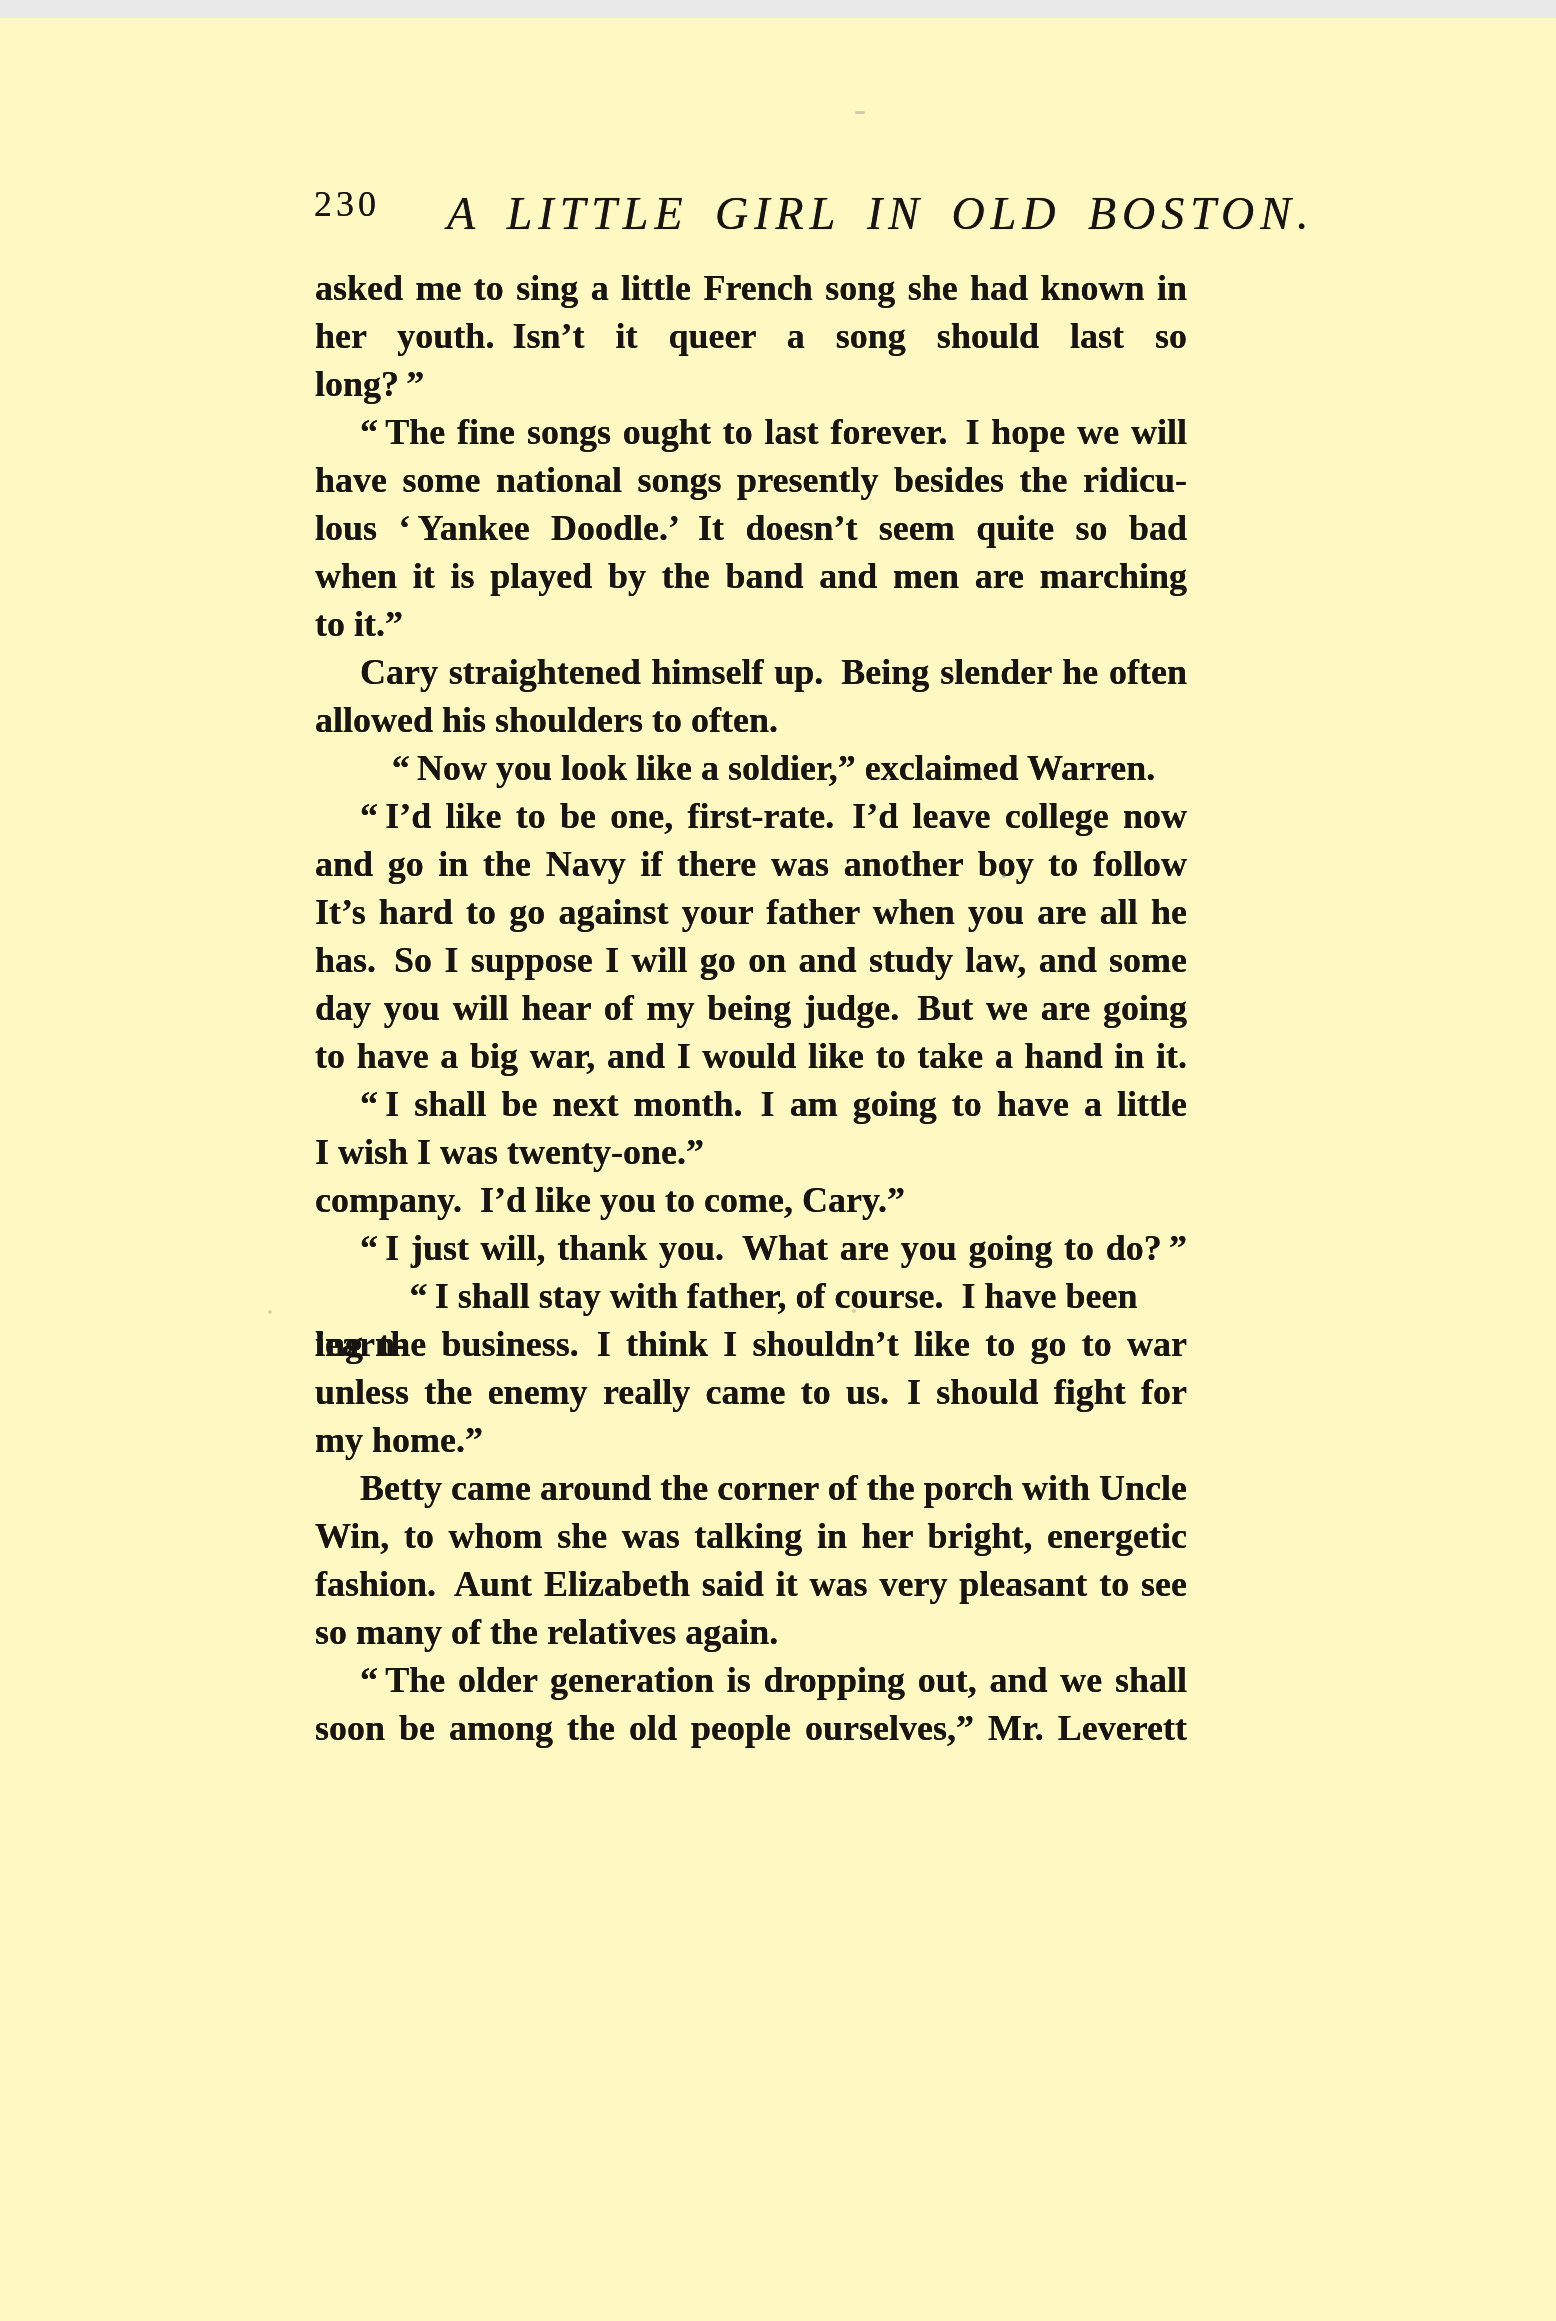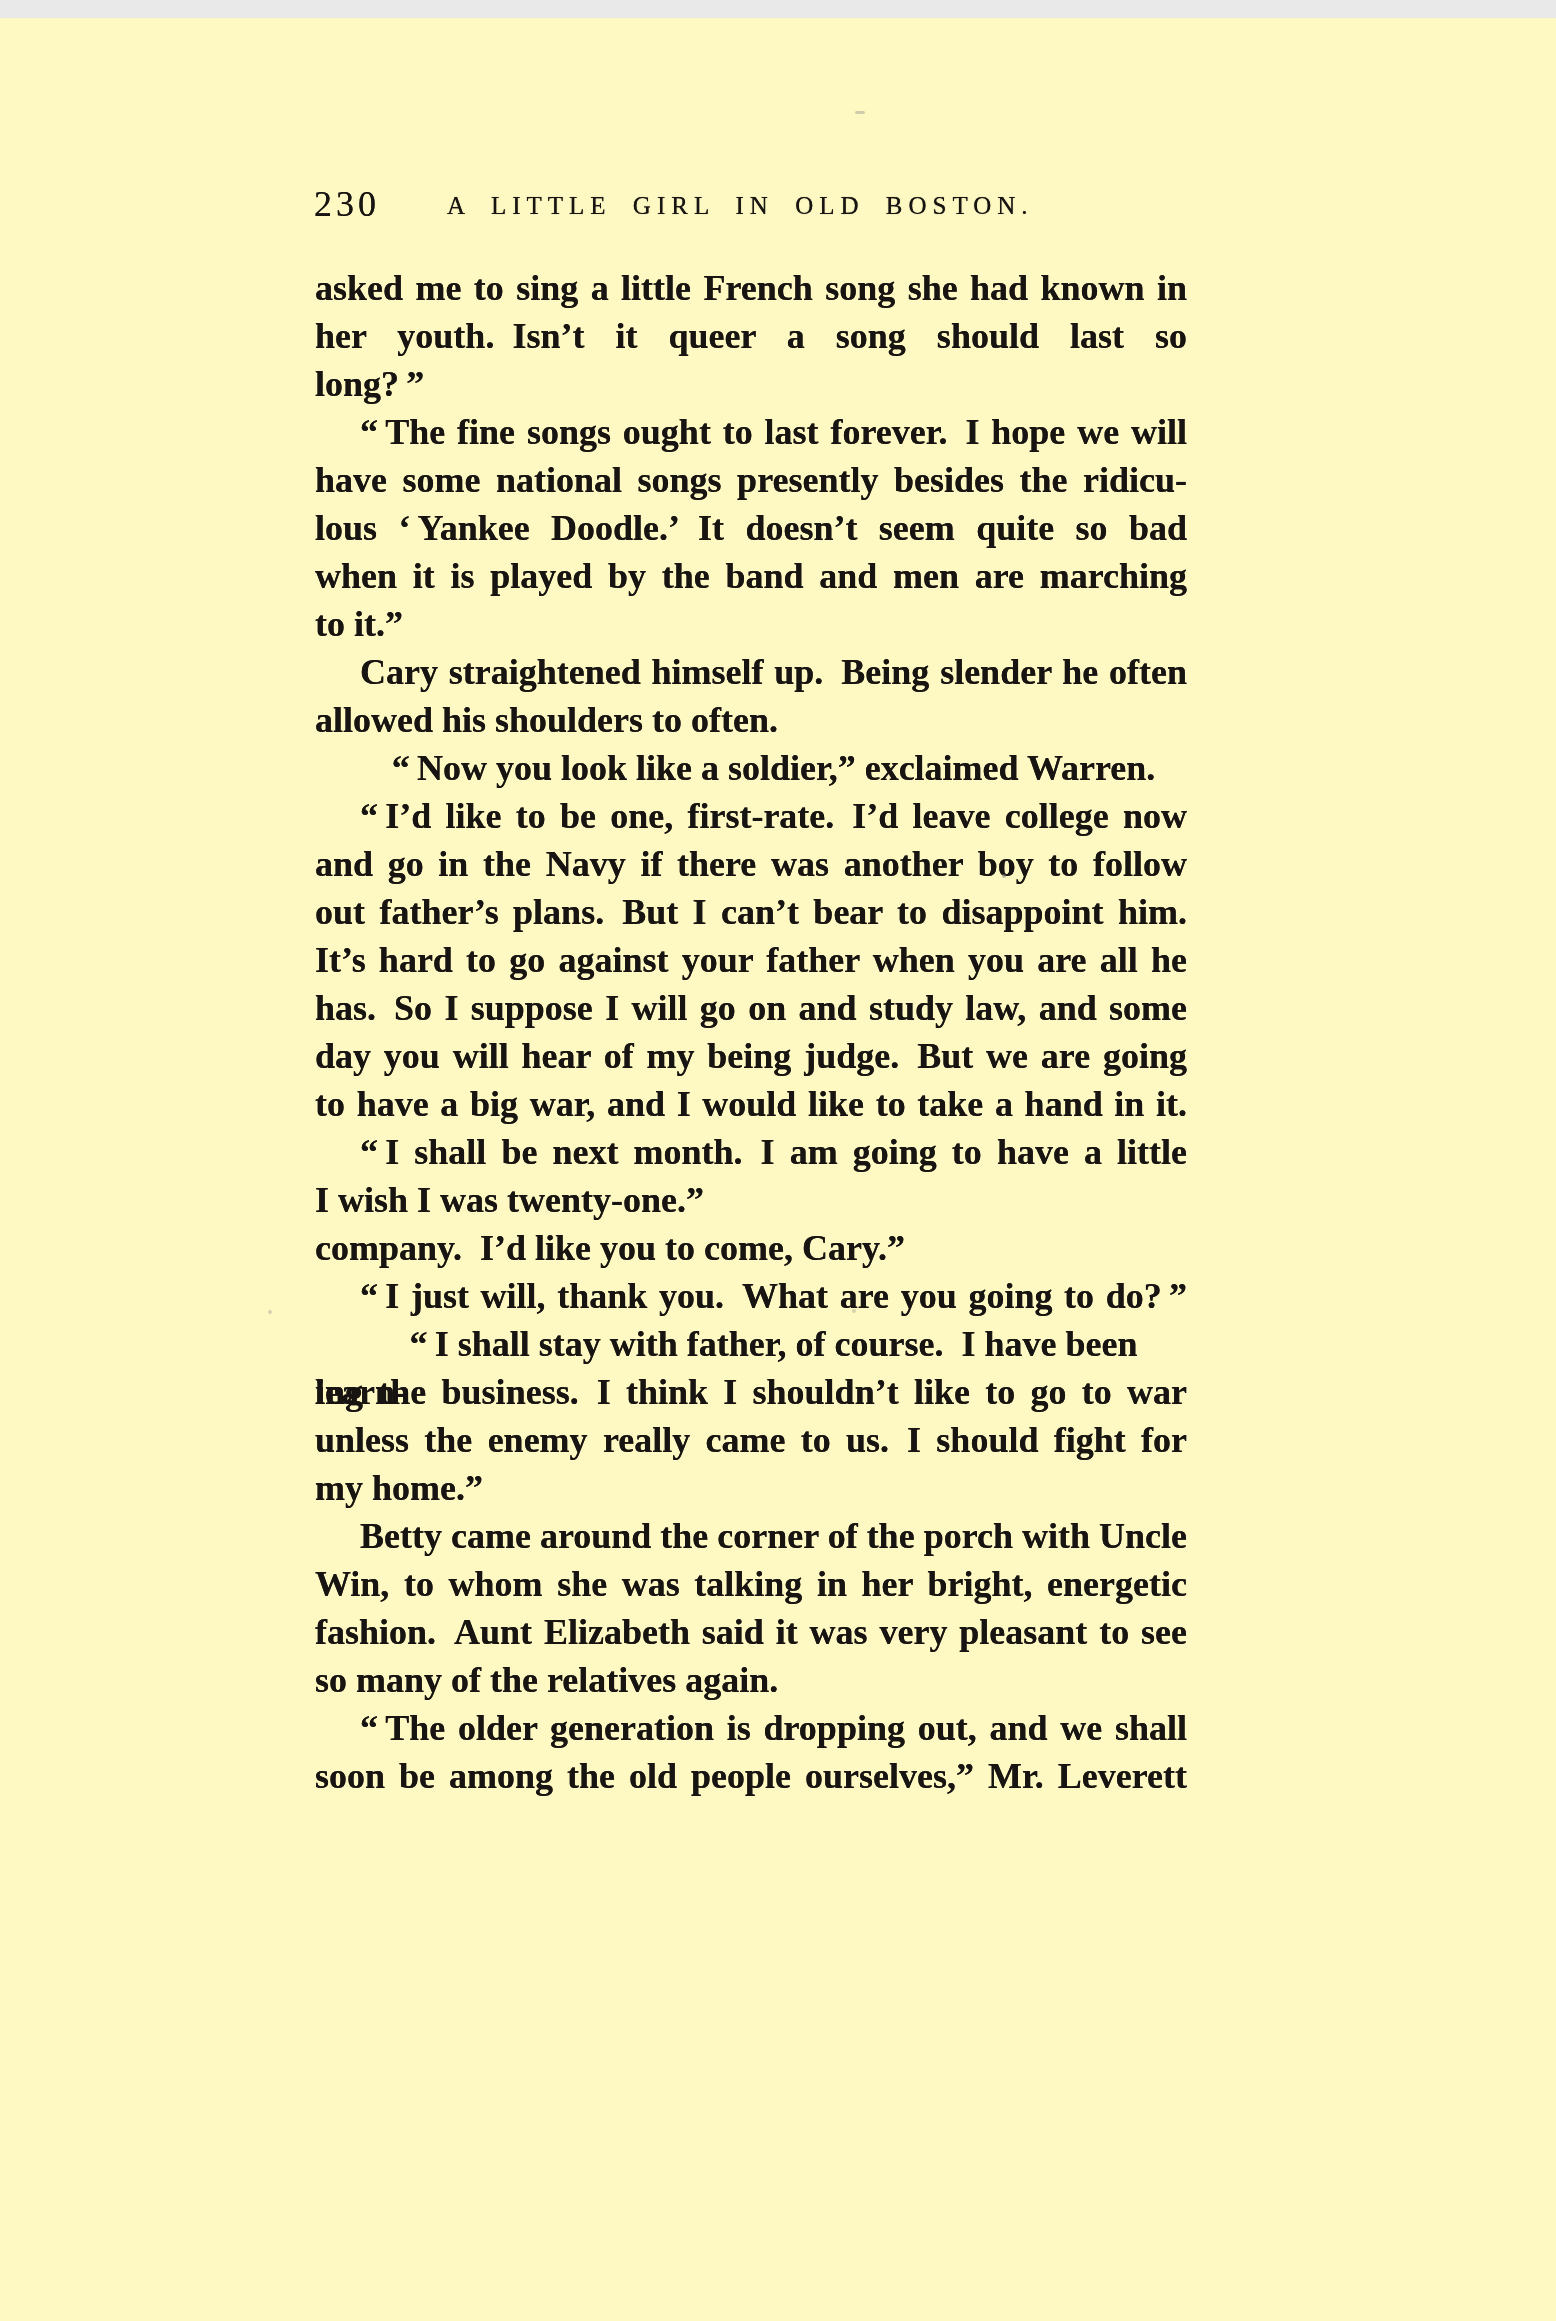--- a/index.html
+++ b/index.html
@@ -19,27 +19,28 @@
     left: 314px;
     top: 164px;
     font-size: 36px;
     letter-spacing: 4px;
     line-height: 44px;
     text-shadow: 0 0 0.6px rgba(23,20,18,0.9);
   }
   .running-title {
     position: absolute;
     left: 447px;
-    top: 166px;
-    font-size: 25px;
+    top: 174px;
+    font-size: 46px;
     letter-spacing: 6px;
     word-spacing: 9px;
     line-height: 44px;
     white-space: nowrap;
     text-shadow: 0 0 0.7px rgba(23,20,18,0.9);
+    font-style: italic;
   }
   .text-block {
     position: absolute;
     left: 315px;
     top: 246px;
     width: 872px;
   }
   .ln {
     height: 48px;
     line-height: 48px;
@@ -81,21 +82,20 @@
     <div class="ln j in">“ The fine songs ought to last forever. I hope we will</div>
     <div class="ln j">have some national songs presently besides the ridicu-</div>
     <div class="ln j">lous ‘ Yankee Doodle.’ It doesn’t seem quite so bad</div>
     <div class="ln j">when it is played by the band and men are marching</div>
     <div class="ln">to it.”</div>
     <div class="ln j in">Cary straightened himself up. Being slender he often</div>
     <div class="ln">allowed his shoulders to often.</div>
     <div class="ln in">“ Now you look like a soldier,” exclaimed Warren.</div>
     <div class="ln j in">“ I’d like to be one, first-rate. I’d leave college now</div>
     <div class="ln j">and go in the Navy if there was another boy to follow</div>
-    <div class="ln j">out father’s plans. But I can’t bear to disappoint him.</div>
     <div class="ln j">It’s hard to go against your father when you are all he</div>
     <div class="ln j">has. So I suppose I will go on and study law, and some</div>
     <div class="ln j">day you will hear of my being judge. But we are going</div>
     <div class="ln j">to have a big war, and I would like to take a hand in it.</div>
     <div class="ln j in">“ I shall be next month. I am going to have a little</div>
     <div class="ln">I wish I was twenty-one.”</div>
     <div class="ln">company. I’d like you to come, Cary.”</div>
     <div class="ln j in">“ I just will, thank you. What are you going to do? ”</div>
     <div class="ln j in">“ I shall stay with father, of course. I have been learn-</div>
     <div class="ln j">ing the business. I think I shouldn’t like to go to war</div>

